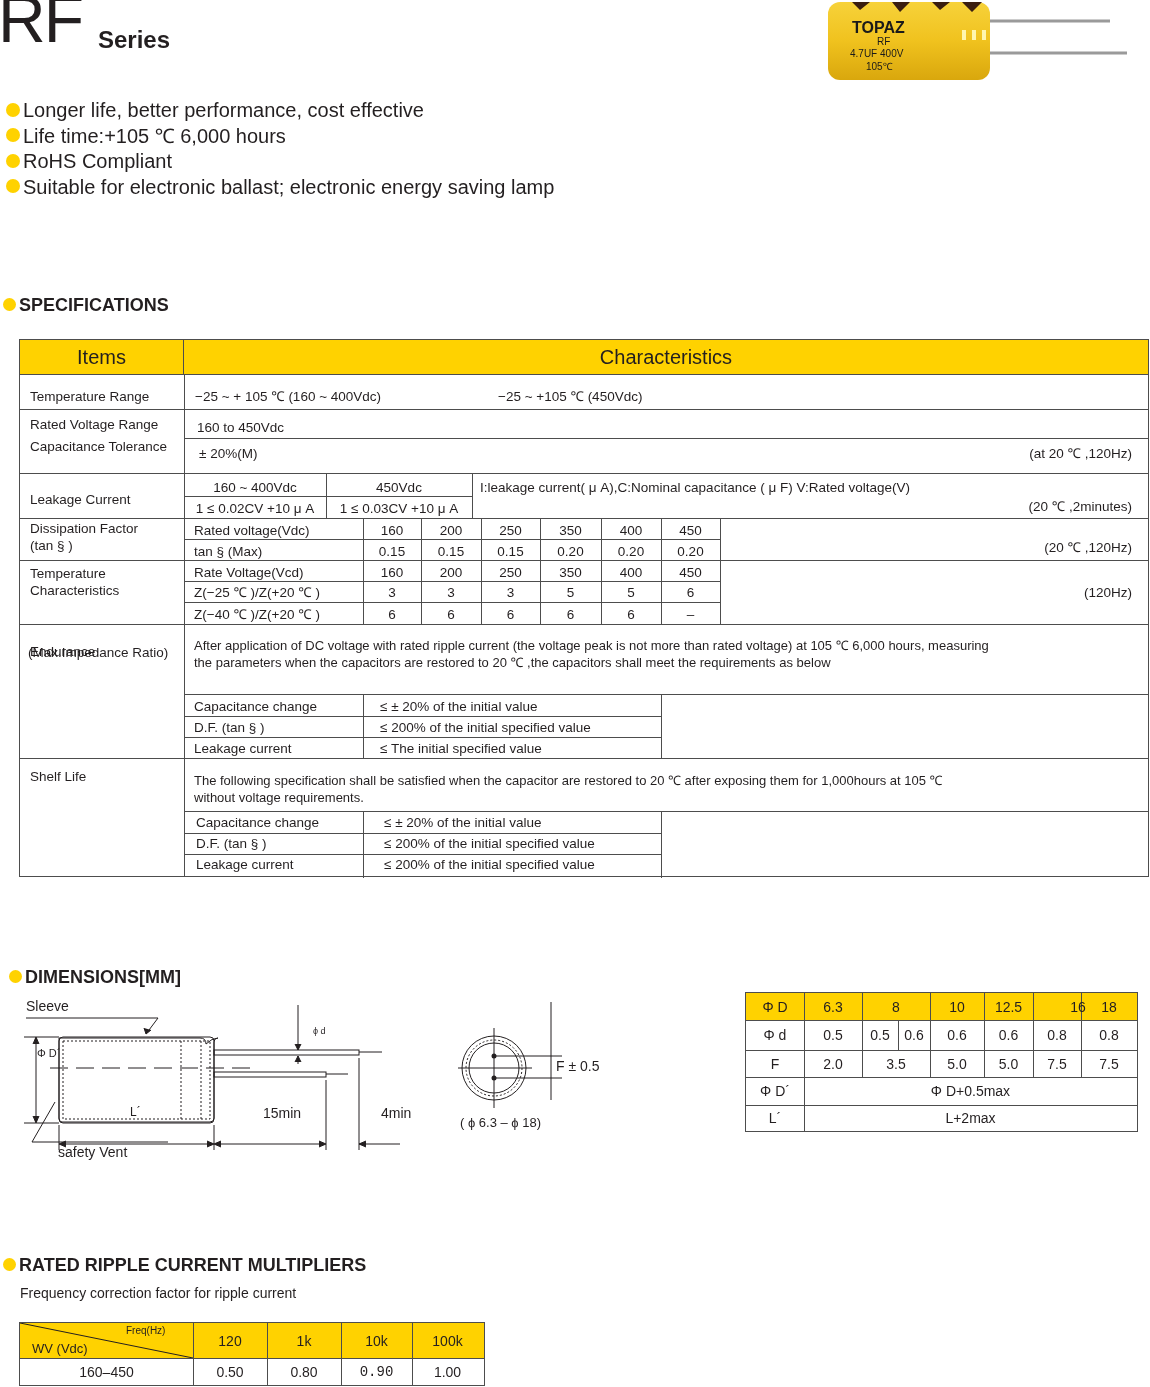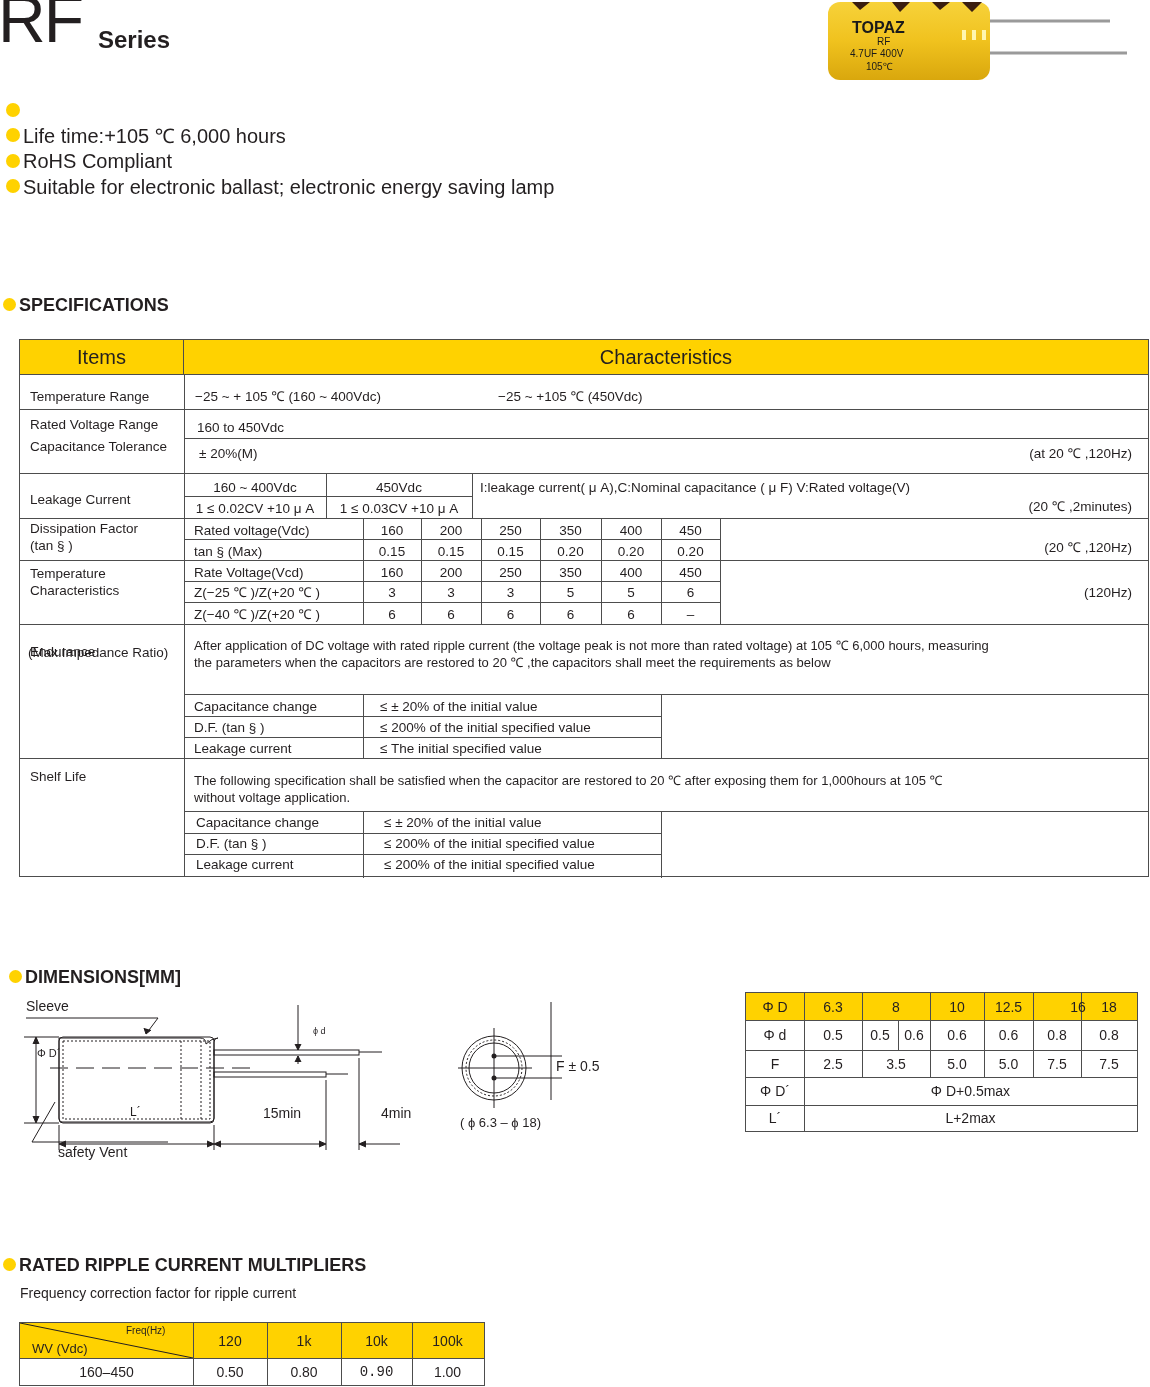--- a/index.html
+++ b/index.html
@@ -64,21 +64,21 @@
   <rect x="140" y="30" width="4" height="10" fill="#fff6b0"></rect>
   <rect x="150" y="30" width="4" height="10" fill="#fff6b0"></rect>
   <rect x="160" y="30" width="4" height="10" fill="#fff6b0"></rect>
   <text x="30" y="33" font-family="Liberation Sans, sans-serif" font-weight="bold" font-size="16" fill="#1a1a1a">TOPAZ</text>
   <text x="55" y="45" font-family="Liberation Sans, sans-serif" font-size="10" fill="#1a1a1a">RF</text>
   <text x="28" y="57" font-family="Liberation Sans, sans-serif" font-size="10" fill="#1a1a1a">4.7UF  400V</text>
   <text x="44" y="70" font-family="Liberation Sans, sans-serif" font-size="10" fill="#1a1a1a">105℃</text>
 </svg>
 
 <div id="features" class="abs">
-  <div class="feat"><span class="dot"></span></div>
+  <div class="feat"><span class="dot"></span><span>Longer life, better performance, cost effective</span></div>
   <div class="feat"><span class="dot"></span><span>Life time:+105 ℃  6,000 hours</span></div>
   <div class="feat"><span class="dot"></span><span>RoHS Compliant</span></div>
   <div class="feat"><span class="dot"></span><span>Suitable for electronic ballast; electronic energy saving lamp</span></div>
 </div>
 
 <div class="abs section-head" style="left:3px; top:295px;">
   <span class="dot"></span><span>SPECIFICATIONS</span>
 </div>
 
 <div id="spec-table" class="abs">
@@ -186,21 +186,21 @@
   <div class="t" style="left:360px; top:380px;">≤ 200% of the  initial specified value</div>
   <div class="hline" style="left:164px; width:477px; top:397px;"></div>
   <div class="t" style="left:174px; top:401px;">Leakage current</div>
   <div class="t" style="left:360px; top:401px;">≤ The  initial specified value</div>
   <div class="vline" style="left:343px; top:354px; height:64px;"></div>
   <div class="vline" style="left:641px; top:354px; height:64px;"></div>
   <div class="hline" style="left:0; right:0; top:418px;"></div>
 
   <div class="t" style="left:10px; top:429px;">Shelf Life</div>
   <div class="t" style="left:174px; top:433px; font-size:13px;">The following specification shall be satisfied when the capacitor are restored to 20 ℃ after exposing them for 1,000hours at 105 ℃</div>
-  <div class="t" style="left:174px; top:450px; font-size:13px;">without voltage application.</div>
+  <div class="t" style="left:174px; top:450px; font-size:13px;">without voltage requirements.</div>
   <div class="hline" style="left:164px; right:0; top:471px;"></div>
   <div class="t" style="left:176px; top:475px;">Capacitance change</div>
   <div class="t" style="left:364px; top:475px;">≤ ± 20% of the initial value</div>
   <div class="hline" style="left:164px; width:477px; top:493px;"></div>
   <div class="t" style="left:176px; top:496px;">D.F. (tan § )</div>
   <div class="t" style="left:364px; top:496px;">≤ 200% of the  initial specified value</div>
   <div class="hline" style="left:164px; width:477px; top:514px;"></div>
   <div class="t" style="left:176px; top:517px;">Leakage current</div>
   <div class="t" style="left:364px; top:517px;">≤ 200% of the  initial specified value</div>
   <div class="vline" style="left:343px; top:471px; height:67px;"></div>
@@ -296,21 +296,21 @@
   <div class="vline" style="left:116px; top:0; height:84px;"></div>
   <div class="vline" style="left:184px; top:0; height:84px;"></div>
   <div class="vline" style="left:152px; top:27px; height:30px;"></div>
   <div class="vline" style="left:238px; top:0; height:84px;"></div>
   <div class="vline" style="left:287px; top:0; height:84px;"></div>
   <div class="vline" style="left:335px; top:0; height:84px;"></div>
 
   <div class="cell" style="left:0; width:58px; top:0; height:27px;">Φ D</div>
   <div id="dim-cells">
       <div class="cell" style="left:58px;width:58px;top:0;height:27px;">6.3</div>
-      <div class="cell" style="left:58px;width:58px;top:57px;height:27px;">2.5</div>
+      <div class="cell" style="left:58px;width:58px;top:57px;height:27px;">2.0</div>
       <div class="cell" style="left:116px;width:68px;top:0;height:27px;">8</div>
       <div class="cell" style="left:116px;width:68px;top:57px;height:27px;">3.5</div>
       <div class="cell" style="left:184px;width:54px;top:0;height:27px;">10</div>
       <div class="cell" style="left:184px;width:54px;top:57px;height:27px;">5.0</div>
       <div class="cell" style="left:238px;width:49px;top:0;height:27px;">12.5</div>
       <div class="cell" style="left:238px;width:49px;top:57px;height:27px;">5.0</div>
       <div class="cell" style="left:287px;width:48px;top:0;height:27px;margin-left:21px;">16</div>
       <div class="cell" style="left:287px;width:48px;top:57px;height:27px;">7.5</div>
       <div class="cell" style="left:335px;width:56px;top:0;height:27px;">18</div>
       <div class="cell" style="left:335px;width:56px;top:57px;height:27px;">7.5</div>

